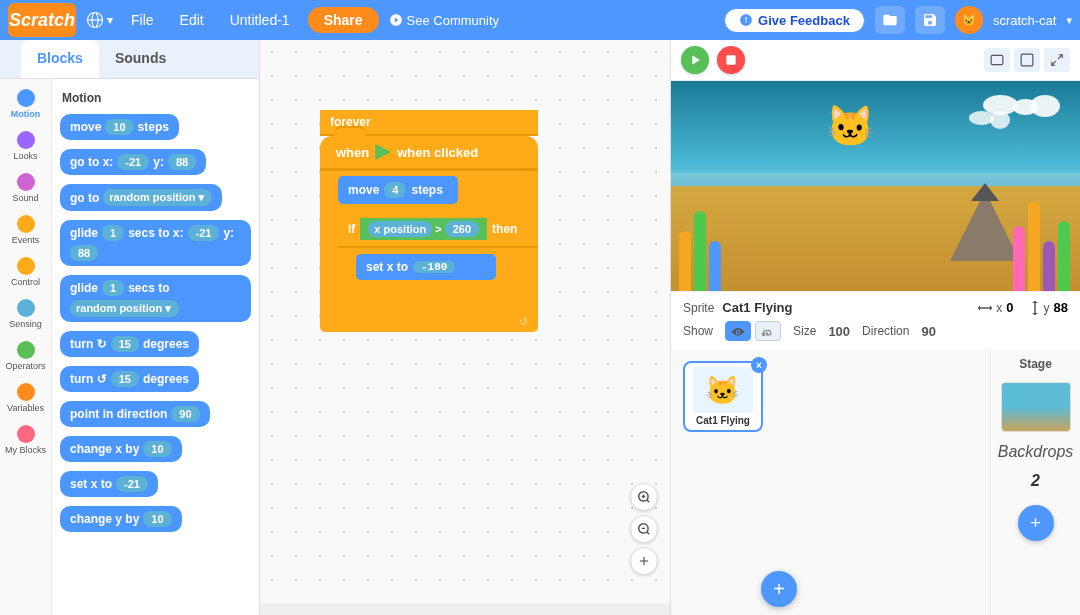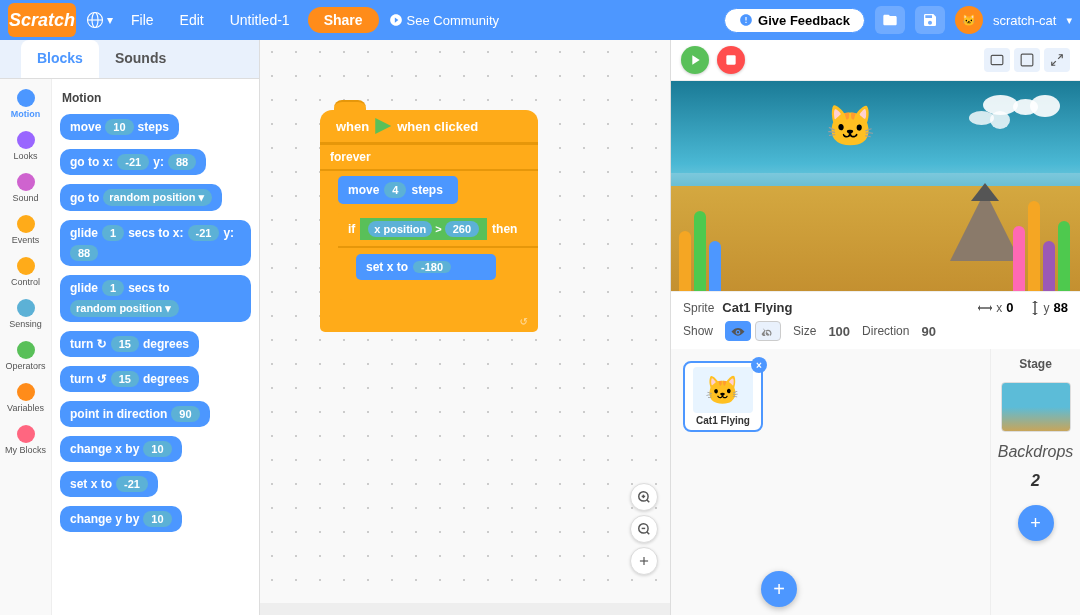--- a/index.html
+++ b/index.html
@@ -41,21 +41,21 @@
     .btn-share {
       background: #ff8c1a; color: white; border: none; border-radius: 14px;
       padding: 5px 16px; font-size: 14px; font-weight: 700; cursor: pointer;
     }
     .btn-see-community {
       background: transparent; color: white; border: none; font-size: 13px; cursor: pointer;
       display: flex; align-items: center; gap: 4px;
     }
     .spacer { flex: 1; }
     .btn-feedback {
-      background: white; color: #000000; border: 1.5px solid #4d97ff; border-radius: 14px;
+      background: white; color: #1d4ed8; border: 1.5px solid #4d97ff; border-radius: 14px;
       padding: 4px 14px; font-size: 13px; font-weight: 600; cursor: pointer;
       display: flex; align-items: center; gap: 5px;
     }
     .nav-folder, .nav-save {
       background: rgba(255,255,255,0.2); border: none; border-radius: 6px; color: white;
       width: 30px; height: 28px; cursor: pointer; display: flex; align-items: center; justify-content: center; font-size: 16px;
     }
     .user-avatar {
       background: #ff8c1a; border-radius: 50%; width: 28px; height: 28px;
       display: flex; align-items: center; justify-content: center; color: white; font-size: 11px; font-weight: 700;
@@ -431,31 +431,31 @@
         </div>
       </div>
     </div>
   </div>
 
   <div class="code-area">
     <div class="code-canvas">
 
       <div style="position:absolute; top:70px; left:60px;">
 
+        <div style="background:#ffab19; border-radius:0; padding:5px 10px; font-size:12px; font-weight:700; color:white; border-bottom:2px solid #e6970a; min-width:160px;">
+          <span>forever</span>
+        </div>
+
         <div style="position:relative;">
           <div style="background:#ffab19; border-radius:12px 12px 0 0; padding:8px 16px; font-size:13px; font-weight:700; color:white; display:flex; align-items:center; gap:6px; min-width:160px; border-bottom:3px solid #e6970a;">
             <span style="position:absolute;top:-10px;left:14px;width:32px;height:12px;background:#ffab19;border-radius:8px 8px 0 0;border-top:2px solid #e6970a;"></span>
             <span>when </span>
             <span style="background:#59c059;width:16px;height:16px;display:inline-block;clip-path:polygon(0 0,100% 50%,0 100%);"></span>
             <span>when  clicked</span>
           </div>
-        </div>
-
-        <div style="background:#ffab19; border-radius:0; padding:5px 10px; font-size:12px; font-weight:700; color:white; border-bottom:2px solid #e6970a; min-width:160px;">
-          <span>forever</span>
         </div>
 
         <div style="display:flex; flex-direction:column; background:#ffab19;">
           <div style="margin-left:18px; padding:3px 0;">
             
             <div style="background:#4c97ff; border-radius:5px; padding:6px 10px; font-size:12px; font-weight:700; color:white; display:inline-flex; align-items:center; gap:5px; min-width:120px; margin:2px 0;">
               <span>move</span>
               <span style="background:#5cb1d6;border-radius:10px;padding:2px 8px;font-size:11px;">4</span>
               <span>steps</span>
             </div>
@@ -471,21 +471,21 @@
                 <span>&gt;</span>
                 <span style="background:#5cb1d6; border-radius:10px; padding:2px 8px; font-size:11px; color:white;">260</span>
               </span>
               <span>then</span>
             </div>
             
             <div style="background:#ffab19; padding:4px 0 4px 18px; min-height:12px;">
               
               <div style="background:#4c97ff; border-radius:5px; padding:6px 10px; font-size:12px; font-weight:700; color:white; display:inline-flex; align-items:center; gap:5px; min-width:140px; margin:2px 0;">
                 <span>set x to</span>
-                <span style="background:#5cb1d6;border-radius:10px;padding:0 8px;font-size:11px;">-180</span>
+                <span style="background:#5cb1d6;border-radius:10px;padding:0 8px;font-size:11px;font-family:Liberation Mono, monospace;">-180</span>
               </div>
             </div>
             
             <div style="background:#ffab19; border-radius:0 0 5px 5px; padding:5px 10px; min-width:200px; min-height:14px;"></div>
           </div>
 
           <div style="height:8px; background:#ffab19;"></div>
         </div>
 
         <div style="background:#ffab19; border-radius:0 0 5px 5px; padding:5px 10px; min-width:160px; display:flex; justify-content:flex-end; align-items:center;">

